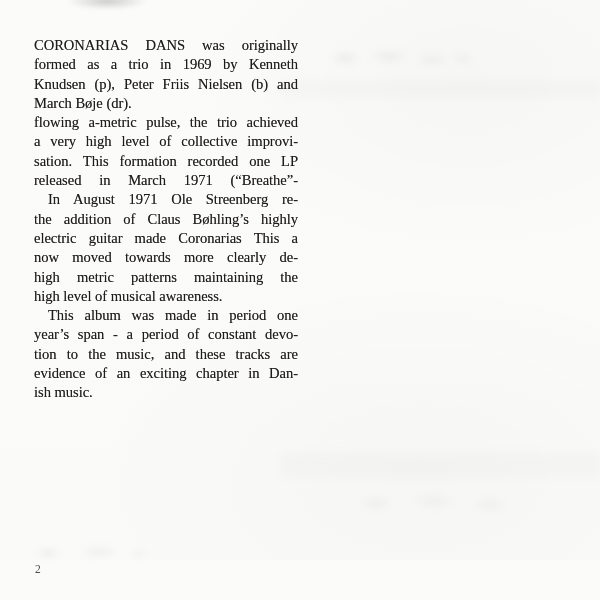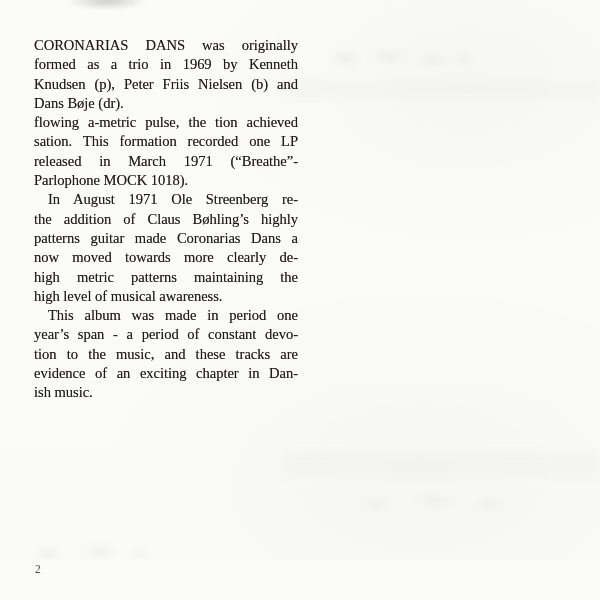--- a/index.html
+++ b/index.html
@@ -114,28 +114,28 @@
   <div class="ghost ghost-top-right"></div>
   <div class="shade-band-a"></div>
   <div class="shade-band-b"></div>
   <div class="ghost ghost-mid-right"></div>
   <div class="ghost ghost-bottom-left"></div>
 
   <div class="liner-notes">
       <div class="line">CORONARIAS DANS was originally</div>
       <div class="line">formed as a trio in 1969 by Kenneth</div>
       <div class="line">Knudsen (p), Peter Friis Nielsen (b) and</div>
-      <div class="line last">Dans Bøje (dr).</div>
-      <div class="line">flowing a-metric pulse, the tion achieved</div>
+      <div class="line last">March Bøje (dr).</div>
+      <div class="line">flowing a-metric pulse, the trio achieved</div>
+      <div class="line">a very high level of collective improvi-</div>
       <div class="line">sation. This formation recorded one LP</div>
       <div class="line">released in March 1971 (“Breathe”-</div>
-      <div class="line last">Parlophone MOCK 1018).</div>
       <div class="line indent">In August 1971 Ole Streenberg re-</div>
       <div class="line">the addition of Claus Bøhling’s highly</div>
-      <div class="line">patterns guitar made Coronarias Dans a</div>
+      <div class="line">electric guitar made Coronarias This a</div>
       <div class="line">now moved towards more clearly de-</div>
       <div class="line">high metric patterns maintaining the</div>
       <div class="line last">high level of musical awareness.</div>
       <div class="line indent">This album was made in period one</div>
       <div class="line">year’s span - a period of constant devo-</div>
       <div class="line">tion to the music, and these tracks are</div>
       <div class="line">evidence of an exciting chapter in Dan-</div>
       <div class="line last">ish music.</div>
     </div>
 

